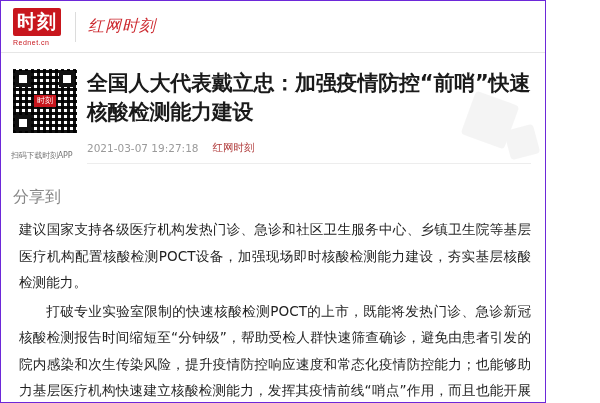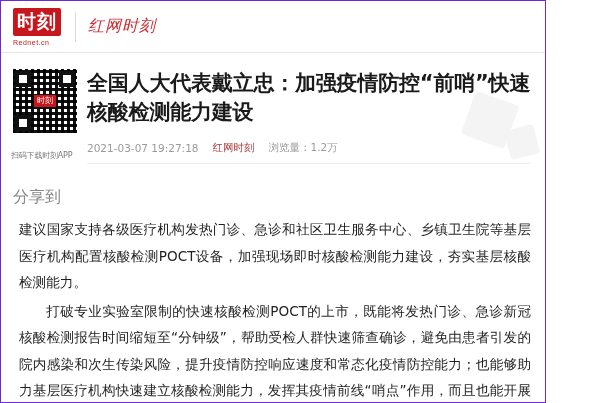--- a/index.html
+++ b/index.html
@@ -229,21 +229,20 @@
       </div>
       <div class="qr-caption">扫码下载时刻APP</div>
       <div class="share-label">分享到</div>
     </div>
 
     <div class="main-col">
       <h1 class="headline">全国人大代表戴立忠：加强疫情防控“前哨”快速核酸检测能力建设</h1>
       <div class="meta-row">
         <span>2021-03-07 19:27:18</span>
         <span class="meta-source">红网时刻</span>
-        <span>浏览量：1.2万</span>
       </div>
     </div>
   </div>
 
   <div class="watermark">
     <span class="wm1"></span>
     <span class="wm2"></span>
   </div>
 
   <div class="article">

